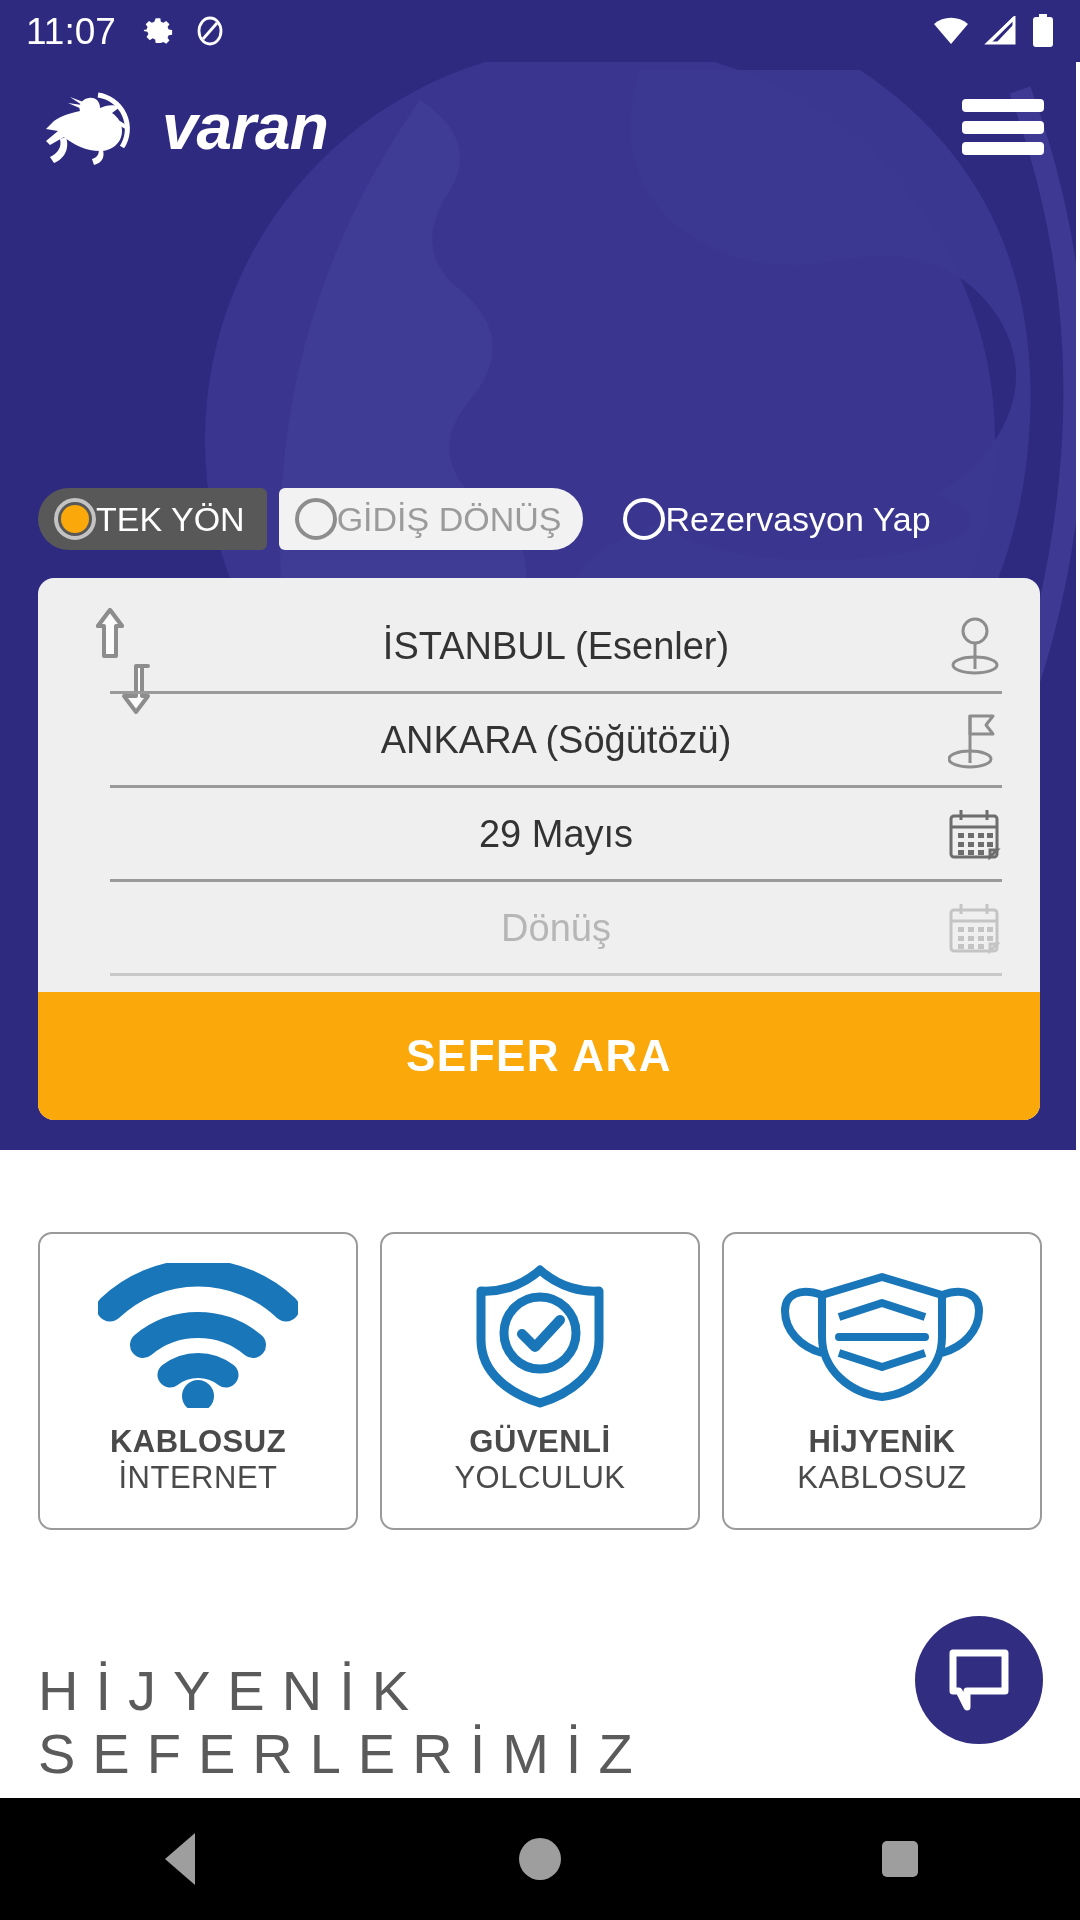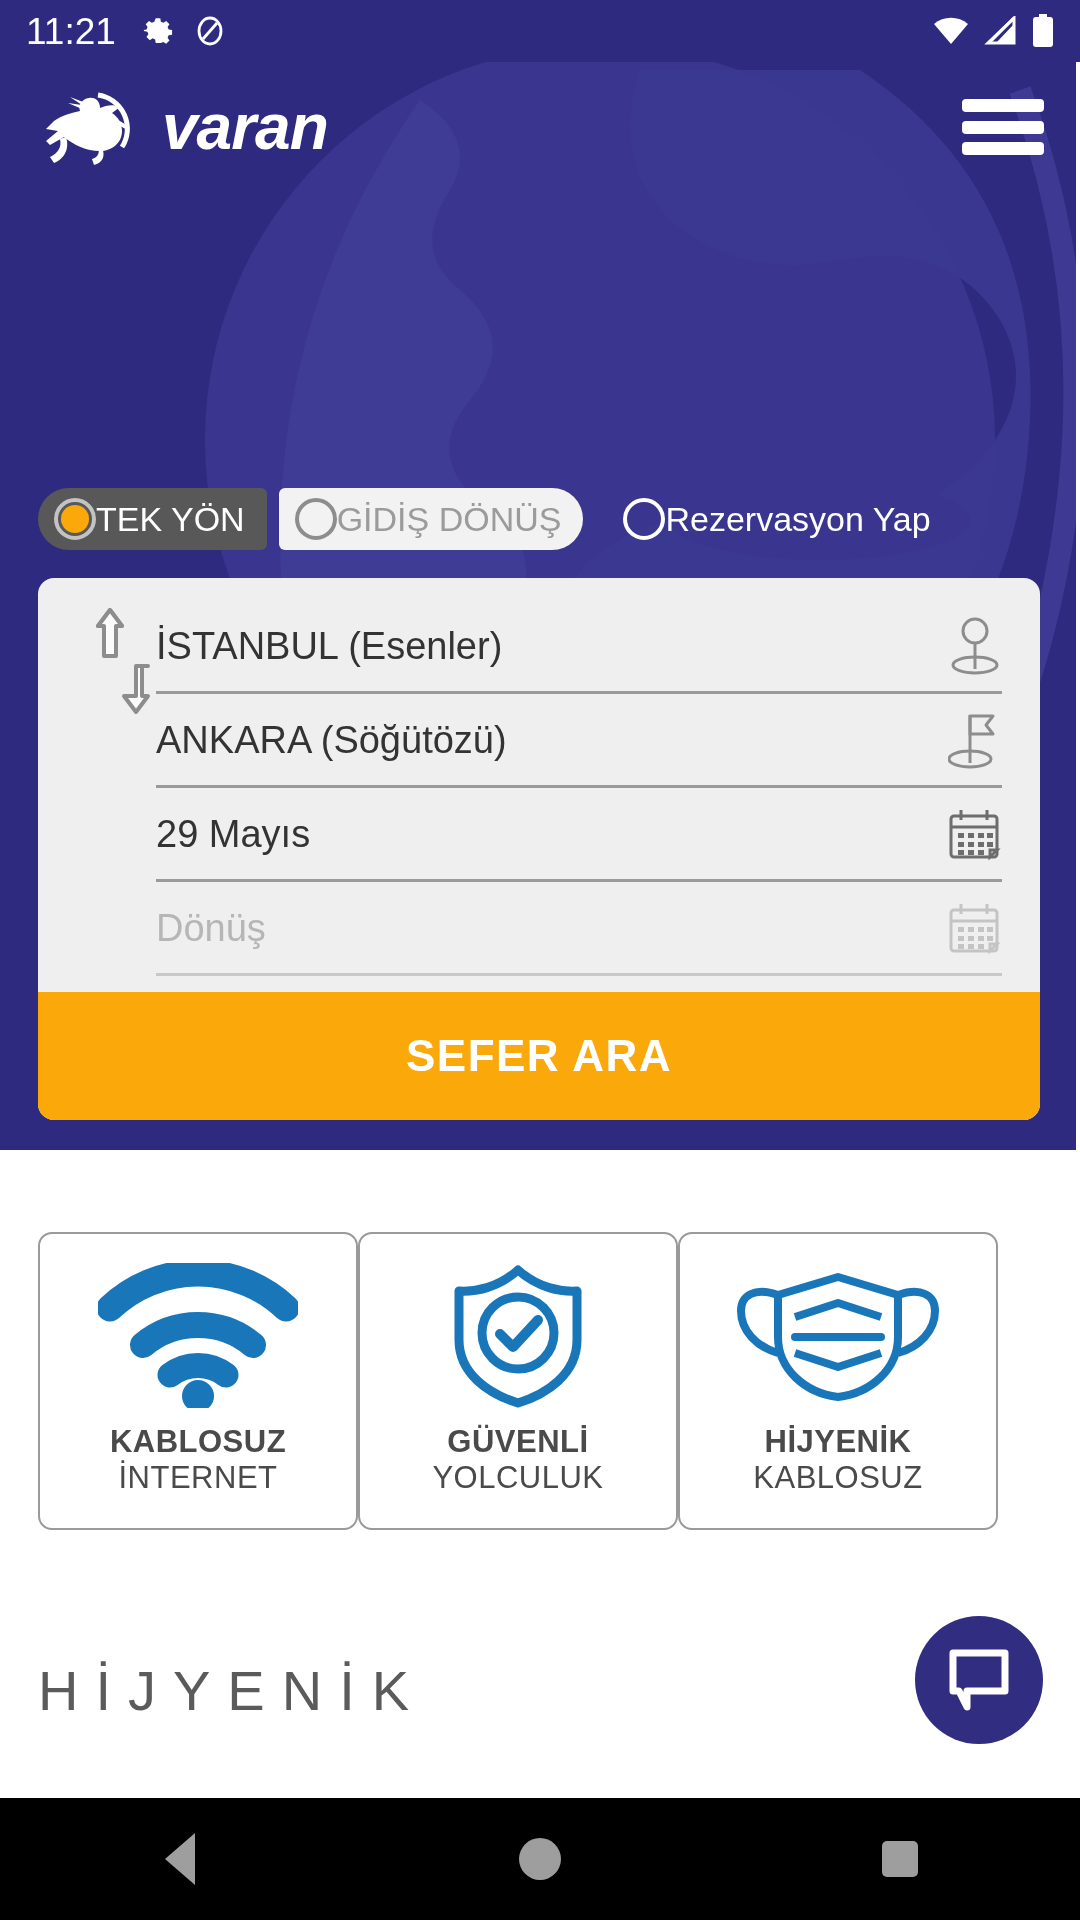--- a/index.html
+++ b/index.html
@@ -76,23 +76,24 @@
   
   .searchcard{
     position:absolute; top:578px; left:38px; width:1002px;
     background:#efefef; border-radius:16px; overflow:hidden;
   }
   .fields{ padding:22px 0 0 0; position:relative; }
   .swap{
     position:absolute; left:52px; top:28px; width:66px; height:110px;
   }
   .field{
-    margin-left:118px; margin-right:38px; height:94px;
+    margin-left:72px; margin-right:38px; height:94px;
     display:flex; align-items:center; position:relative;
     border-bottom:3px solid #9a9a9a;
+    justify-content:center;
   }
   .field.last{ border-bottom:3px solid #c8c8c8; }
   .field-val{
     font-size:38px; color:#333; line-height:1; letter-spacing:0px;
   }
   .field-val.muted{ color:#b6b6b6; }
   .field-icon{ position:absolute; right:0; top:50%; transform:translateY(-50%); }
   .field-icon.faded{ opacity:0.32; }
 
   .searchbtn{
@@ -100,21 +101,21 @@
     display:flex; align-items:center; justify-content:center;
     border:none; cursor:pointer; margin-top:16px;
   }
   .searchbtn span{
     color:#fff; font-size:44px; font-weight:bold; letter-spacing:1.5px;
   }
 
   
   .features{
     position:absolute; top:1232px; left:38px; width:1004px;
-    display:flex; 
+    display:flex; gap:22px;
   }
   .fcard{
     width:320px; height:298px; border:2px solid #9a9a9a; border-radius:14px;
     background:#fff; display:flex; flex-direction:column; align-items:center;
     justify-content:flex-start; padding-top:26px;
   }
   .fcard .ficon{ height:150px; display:flex; align-items:center; justify-content:center; }
   .fcard .ftitle{
     font-size:31px; font-weight:bold; color:#4a4a4a; letter-spacing:0.5px;
     margin-top:14px; line-height:1.15;
@@ -287,21 +288,21 @@
       </div>
     </div>
 
     <button class="searchbtn">
       <span>SEFER ARA</span>
     </button>
   </div>
 </div>
 
 <div class="statusbar">
-  <span class="sb-time">11:21</span>
+  <span class="sb-time">11:07</span>
   <span class="sb-left-icons">
     <svg width="32" height="32" viewBox="0 0 32 32">
       <path fill="#fff" d="M16 10.5a5.5 5.5 0 100 11 5.5 5.5 0 000-11zm0 8.2a2.7 2.7 0 110-5.4 2.7 2.7 0 010 5.4z"></path>
       <path fill="#fff" d="M13.2 1h5.6l.7 4.2 3 1.3 3.5-2.3 4 4-2.3 3.5 1.3 3 4.2.7v5.6l-4.2.7-1.3 3 2.3 3.5-4 4-3.5-2.3-3 1.3L18.8 31h-5.6l-.7-4.2-3-1.3L6 27.8l-4-4 2.3-3.5-1.3-3L-1.2 16.6v-1.2L2 14.7l1.3-3L1 8.2l4-4 3.5 2.3 3-1.3z" transform="scale(0.82) translate(3.5,3)"></path>
     </svg>
     <svg width="32" height="32" viewBox="0 0 32 32">
       <ellipse cx="16" cy="16" rx="11" ry="13" fill="none" stroke="#fff" stroke-width="2.8"></ellipse>
       <line x1="9" y1="24" x2="23" y2="8" stroke="#fff" stroke-width="2.8"></line>
     </svg>
   </span>
@@ -362,20 +363,21 @@
         <path d="M62 88 L105 102 L148 88" fill="none" stroke="#1976B9" stroke-width="8" stroke-linejoin="round"></path>
       </svg>
     </div>
     <div class="ftitle">HİJYENİK</div>
     <div class="fsub">KABLOSUZ</div>
   </div>
 </div>
 
 <div class="popular">
   <div class="pop-l1">HİJYENİK</div>
+  <div class="pop-l2">SEFERLERİMİZ</div>
 </div>
 
 <div class="fab">
   <svg width="68" height="66" viewBox="0 0 68 66">
     <path d="M8 6 L60 6 L60 44 L22 44 L22 60 L14 44 L8 44 Z" fill="none" stroke="#ffffff" stroke-width="7" stroke-linejoin="round"></path>
   </svg>
 </div>
 
 <div class="navbar">
   <div class="nav-btn">

